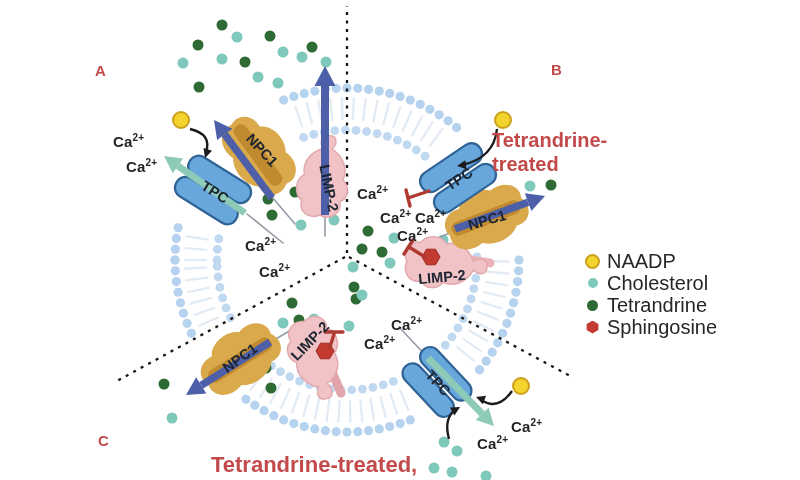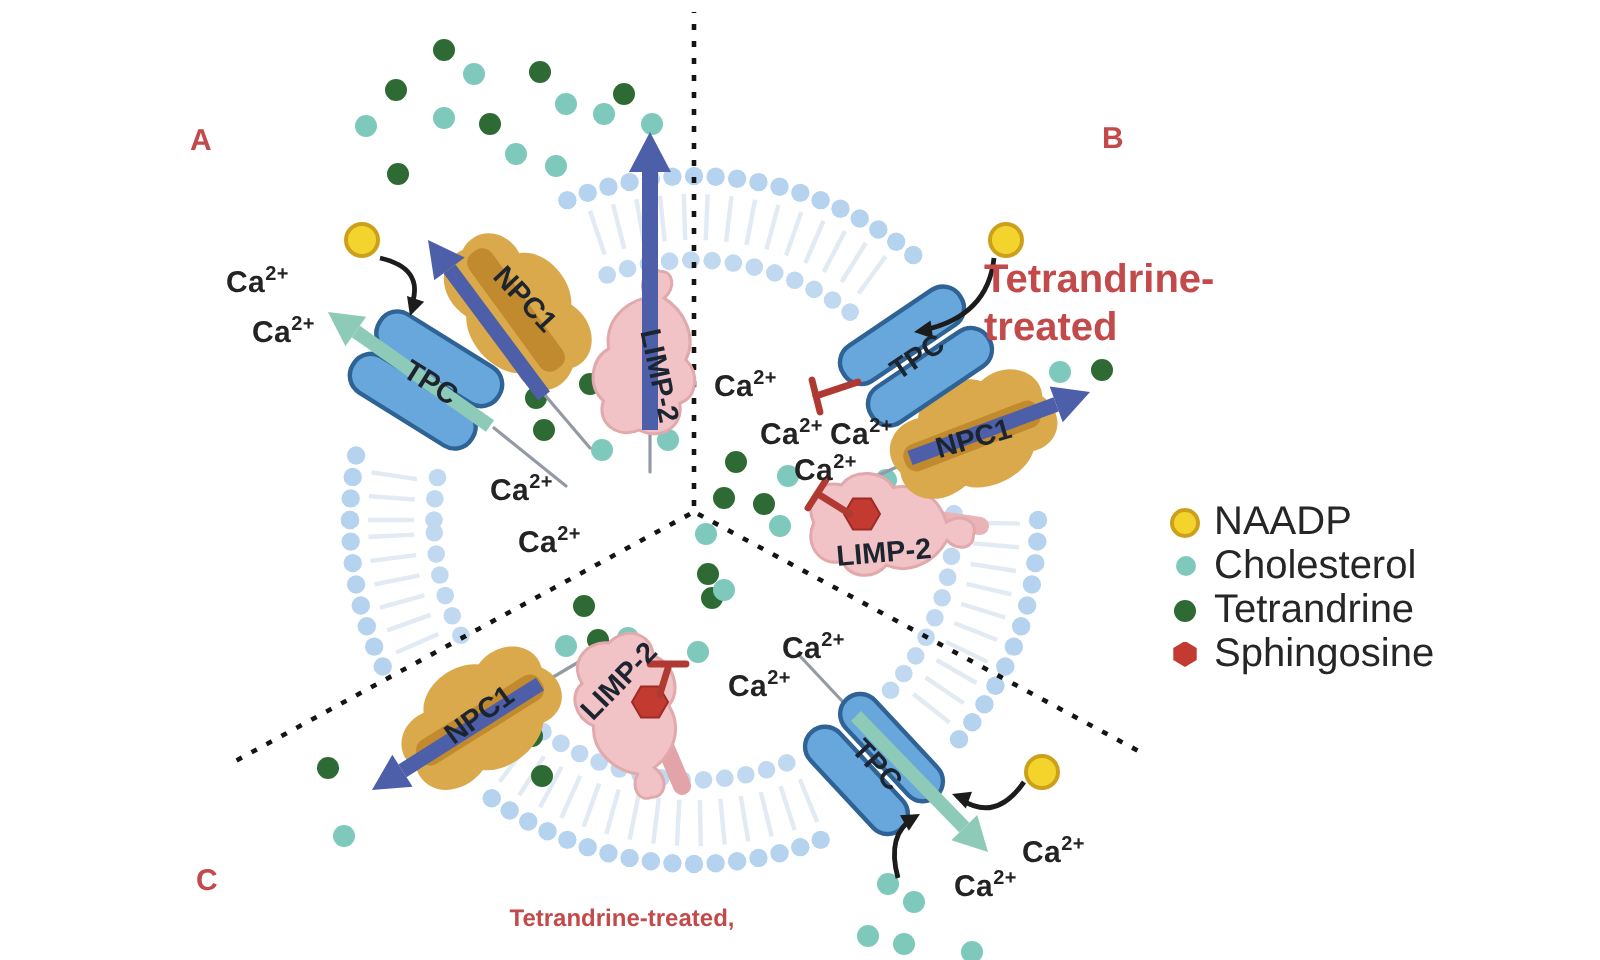--- a/index.html
+++ b/index.html
@@ -5,21 +5,21 @@
   html,body{margin:0;padding:0;background:#fff;}
   body{width:800px;height:480px;overflow:hidden;font-family:"Liberation Sans",sans-serif;}
   #stage{position:relative;width:800px;height:480px;background:#fff;}
   #art{position:absolute;left:0;top:0;}
   .lbl{position:absolute;white-space:nowrap;}
   .panel-letter{font-size:15px;font-weight:600;color:#c34a4a;}
   .ca{font-size:15px;font-weight:600;color:#232323;letter-spacing:.2px;}
   .ca sup{font-size:10px;}
   .prot{font-size:14.5px;font-weight:700;color:#1c2430;transform-origin:center;}
   .rednote{color:#c34a4a;font-weight:600;font-size:20px;text-align:left;line-height:1.22;}
-  .caption{color:#c34a4a;font-weight:700;font-size:12px;text-align:center;}
+  .caption{color:#c34a4a;font-weight:700;font-size:22px;text-align:center;}
   .legend{position:absolute;left:584px;top:250px;display:flex;flex-direction:column;}
   .lg-row{display:flex;align-items:center;height:22px;}
   .lg-swatch{width:17px;display:flex;justify-content:center;align-items:center;margin-right:6px;}
   .lg-dot{border-radius:50%;display:inline-block;}
   .dot-naadp{width:11px;height:11px;background:#f3d42c;border:2px solid #cda01c;}
   .dot-sphingosine{width:10px;height:10px;background:#7ec9bb;}
   .dot-cholesterol{width:11px;height:11px;background:#2e6a33;}
   .dot-tetrandrine{width:13px;height:13px;background:#c23a30;border-radius:0;
     clip-path:polygon(50% 0,95% 27%,95% 73%,50% 100%,5% 73%,5% 27%);}
   .lg-label{font-size:20px;color:#262626;font-weight:500;}

